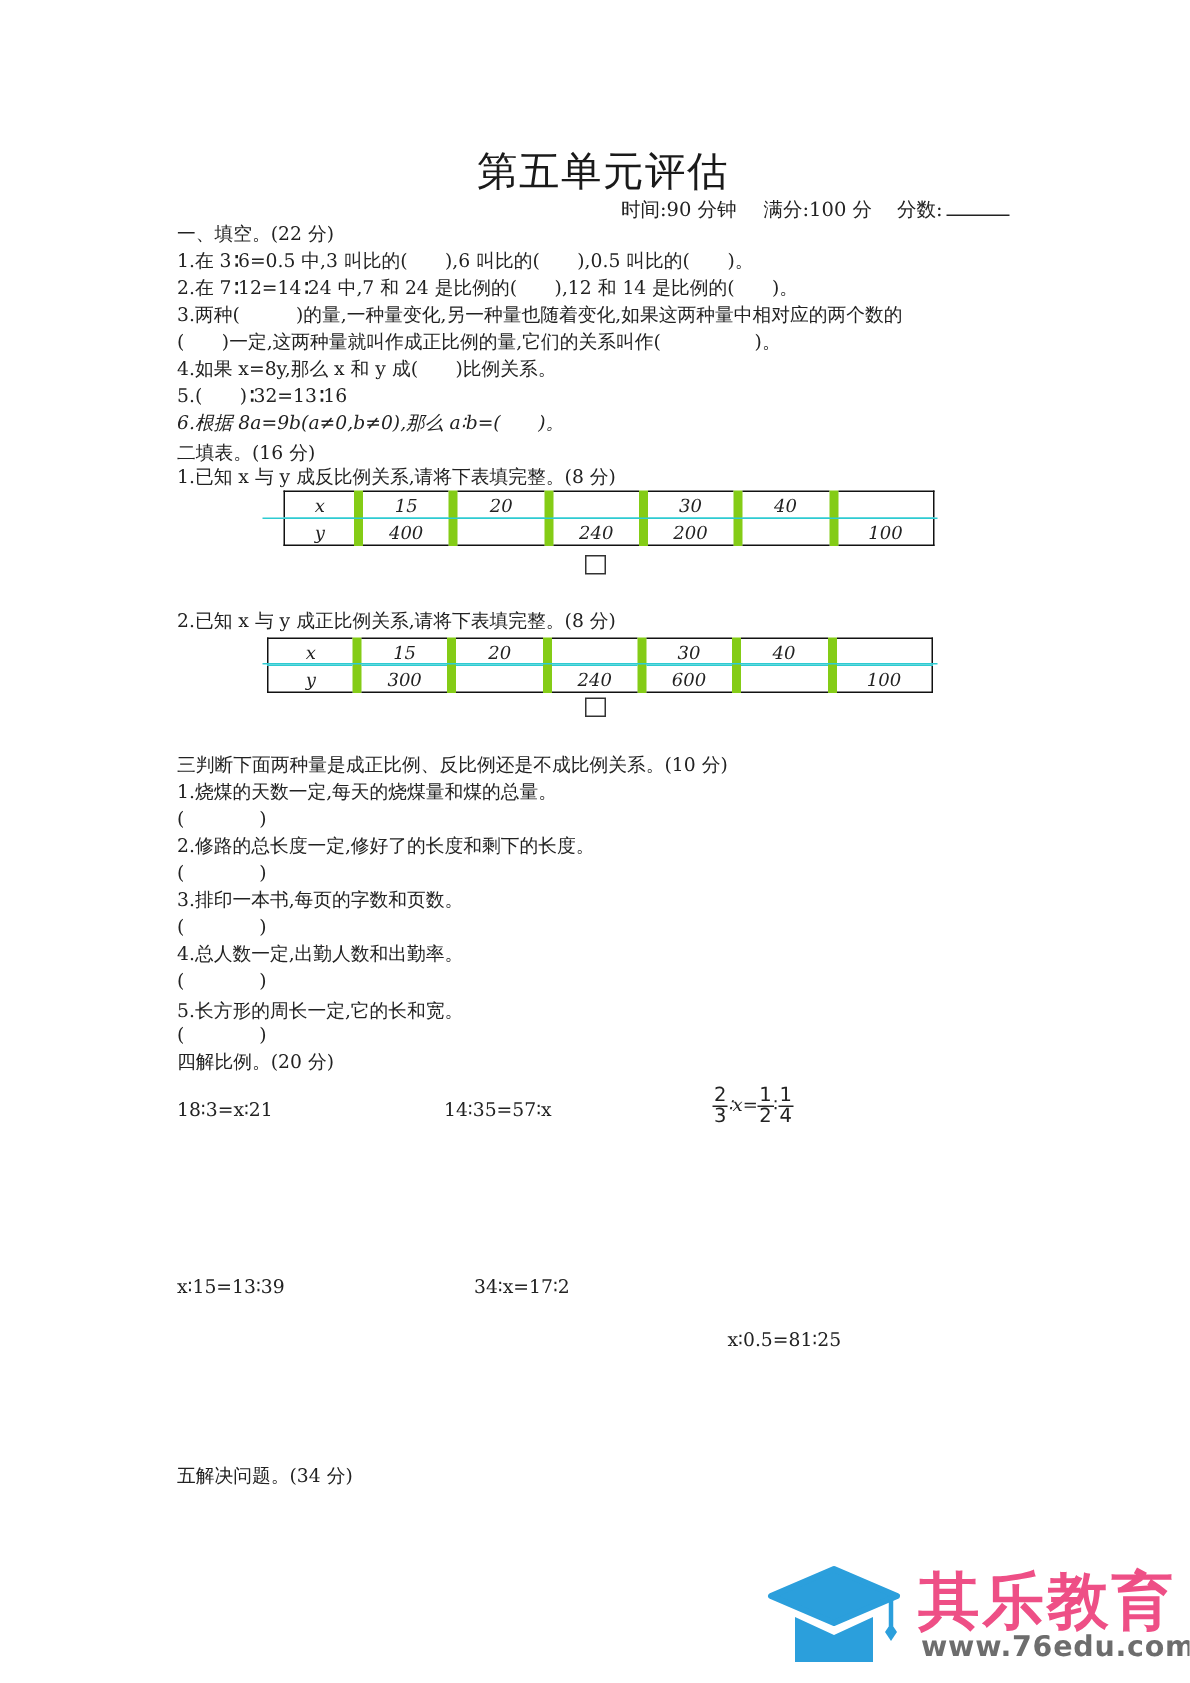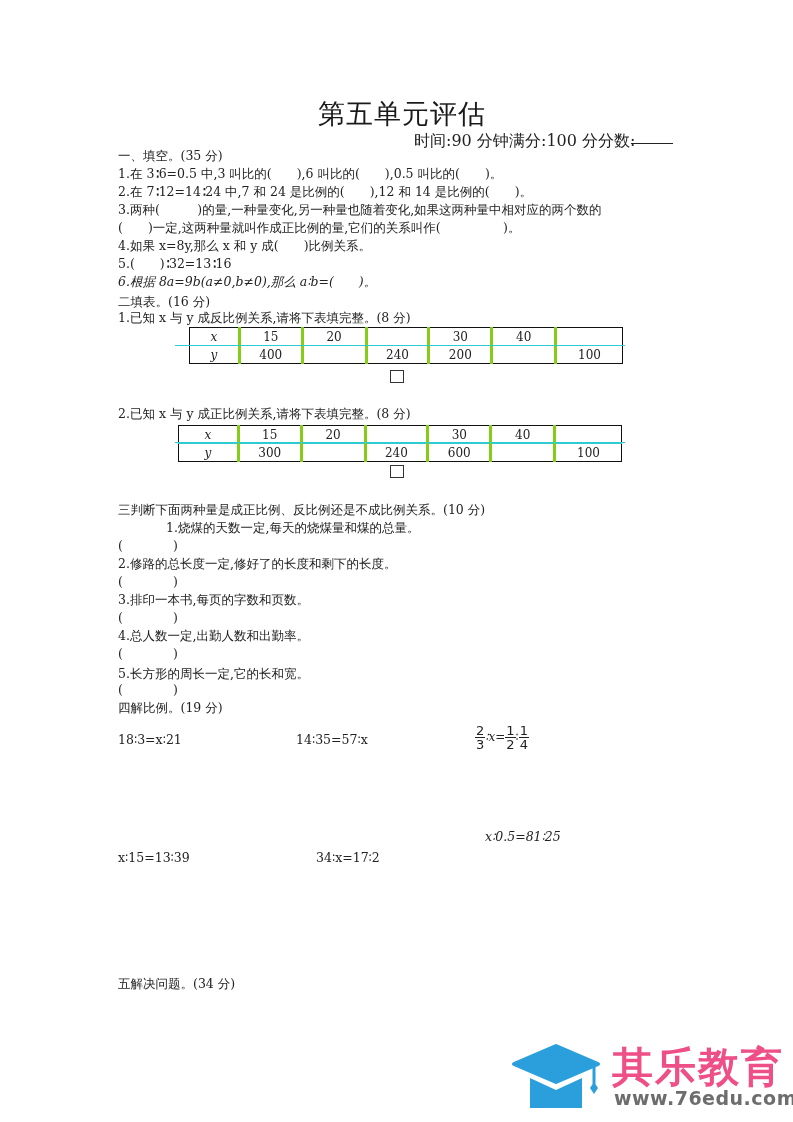--- a/index.html
+++ b/index.html
@@ -1,26 +1,26 @@
 <!DOCTYPE html>
 <html><head>
   <meta charset="utf-8">
   <style>
     * { margin: 0; padding: 0; box-sizing: border-box; }
     html, body { width: 793px; height: 1122px; background: #ffffff; overflow: hidden; }
     body { position: relative; font-family: "DejaVu Serif", "Liberation Serif", serif; color: #222; }
     .abs { position: absolute; white-space: nowrap; }
     .title { left: 318px; top: 96px; font-size: 27px; letter-spacing: 1px; color: #1a1a1a; font-weight: normal; }
-    .meta { top: 131px; font-size: 16px; color: #222; }
+    .meta { top: 131px; font-size: 13px; color: #222; }
     .score-line { left: 631px; top: 143px; width: 42px; border-bottom: 1px solid #222; height: 1px; }
     .line { left: 118px; font-size: 12.5px; line-height: 18px; color: #222; }
     .it { font-style: italic; }
 
     table.vt { position: absolute; border-collapse: collapse; border: 1.5px solid #111; font-size: 12px; }
-    table.vt td { height: 18px; text-align: center; border-left: 3px solid #84cc16; color: #222; padding: 0; }
+    table.vt td { height: 18px; text-align: center; border-left: 6px solid #84cc16; color: #222; padding: 0; font-style: italic; }
     table.vt td:first-child { border-left: none; font-style: italic; }
     table.vt tr.r1 td { border-bottom: 1px solid #2ecbd2; }
     .cyan-h { position: absolute; height: 1px; background: #2ecbd2; }
     .box { position: absolute; width: 14px; height: 13px; border: 1px solid #333; }
 
     .eq { font-size: 12.5px; }
     .frac { display: inline-flex; flex-direction: column; align-items: center; vertical-align: middle; font-family: "DejaVu Sans", sans-serif; font-size: 13px; line-height: 13px; }
     .frac .num { border-bottom: 1px solid #222; padding: 0 1px; }
 
     .logo-cap { left: 508px; top: 1040px; width: 96px; height: 72px; }
@@ -29,21 +29,21 @@
   </style>
 </head>
 <body>
 
 <div class="abs title">第五单元评估</div>
 <div class="abs meta" style="left:414px;">时间:90 分钟</div>
 <div class="abs meta" style="left:509px;">满分:100 分</div>
 <div class="abs meta" style="left:598px;">分数:</div>
 <div class="abs score-line"></div>
 
-<div class="abs line" style="top:147px;">一、填空。(35 分)</div>
+<div class="abs line" style="top:147px;">一、填空。(22 分)</div>
 <div class="abs line" style="top:165px;">1.在 3∶6=0.5 中,3 叫比的(　　),6 叫比的(　　),0.5 叫比的(　　)。</div>
 <div class="abs line" style="top:183px;text-align:right;">2.在 7∶12=14∶24 中,7 和 24 是比例的(　　),12 和 14 是比例的(　　)。</div>
 <div class="abs line" style="top:201px;">3.两种(　　　)的量,一种量变化,另一种量也随着变化,如果这两种量中相对应的两个数的</div>
 <div class="abs line" style="top:219px;">(　　)一定,这两种量就叫作成正比例的量,它们的关系叫作(　　　　　)。</div>
 <div class="abs line" style="top:237px;">4.如果 x=8y,那么 x 和 y 成(　　)比例关系。</div>
 <div class="abs line" style="top:255px;">5.(　　)∶32=13∶16</div>
 <div class="abs line" style="top:273px;font-style:italic;">6.根据 8a=9b(a≠0,b≠0),那么 a∶b=(　　)。</div>
 
 <div class="abs line" style="top:293px;text-align:right;">二填表。(16 分)</div>
 <div class="abs line" style="top:309px;">1.已知 x 与 y 成反比例关系,请将下表填完整。(8 分)</div>
@@ -94,50 +94,50 @@
     <td>600</td>
     <td></td>
     <td>100</td>
   </tr>
 </tbody>
   </table>
 <div class="cyan-h" style="left:175px; top:442px; width:450px;"></div>
 <div class="box" style="left:390px; top:465px;"></div>
 
 <div class="abs line" style="top:501px;">三判断下面两种量是成正比例、反比例还是不成比例关系。(10 分)</div>
-<div class="abs line" style="top:519px;margin-left:48px;">1.烧煤的天数一定,每天的烧煤量和煤的总量。</div>
+<div class="abs line" style="top:519px;">1.烧煤的天数一定,每天的烧煤量和煤的总量。</div>
 <div class="abs line" style="top:537px;">(　　　　)</div>
 <div class="abs line" style="top:555px;">2.修路的总长度一定,修好了的长度和剩下的长度。</div>
 <div class="abs line" style="top:573px;">(　　　　)</div>
 <div class="abs line" style="top:591px;">3.排印一本书,每页的字数和页数。</div>
 <div class="abs line" style="top:609px;">(　　　　)</div>
 <div class="abs line" style="top:627px;">4.总人数一定,出勤人数和出勤率。</div>
 <div class="abs line" style="top:645px;">(　　　　)</div>
 <div class="abs line" style="top:665px;">5.长方形的周长一定,它的长和宽。</div>
 <div class="abs line" style="top:681px;">(　　　　)</div>
 
-<div class="abs line" style="top:699px;">四解比例。(19 分)</div>
+<div class="abs line" style="top:699px;">四解比例。(20 分)</div>
 <div class="abs line eq" style="top:731px;">18∶3=x∶21</div>
 <div class="abs line eq" style="top:731px; left:296px;">14∶35=57∶x</div>
 <div class="abs eq" style="top:724px; left:475px;">
   <span class="frac">
       <span class="num">2</span>
       <span>3</span>
     </span><span class="it" style="font-size:12px;">∶x=</span><span class="frac">
       <span class="num">1</span>
       <span>2</span>
     </span><span style="font-size:12px;">∶</span><span class="frac">
       <span class="num">1</span>
       <span>4</span>
     </span>
 </div>
 
 <div class="abs line eq" style="top:849px;">x∶15=13∶39</div>
 <div class="abs line eq" style="top:849px; left:316px;">34∶x=17∶2</div>
-<div class="abs line eq" style="top:828px; left:485px;font-style:italic;">x∶0.5=81∶25</div>
+<div class="abs line eq" style="top:884px; left:485px;">x∶0.5=81∶25</div>
 
 <div class="abs line" style="top:975px;">五解决问题。(34 分)</div>
 
 <div class="abs logo-cap">
   <svg width="96" height="72" viewBox="0 0 96 72">
     <polygon points="6,24 48,6 90,24 48,42" fill="#2b9fdc" stroke="#2b9fdc" stroke-width="4" stroke-linejoin="round"></polygon>
     <path d="M22,38 L48,50 L74,38 L74,68 L22,68 Z" fill="#2b9fdc"></path>
     <line x1="86" y1="26" x2="86" y2="44" stroke="#2b9fdc" stroke-width="3"></line>
     <polygon points="86,42 90,48 86,54 82,48" fill="#2b9fdc"></polygon>
   </svg>

